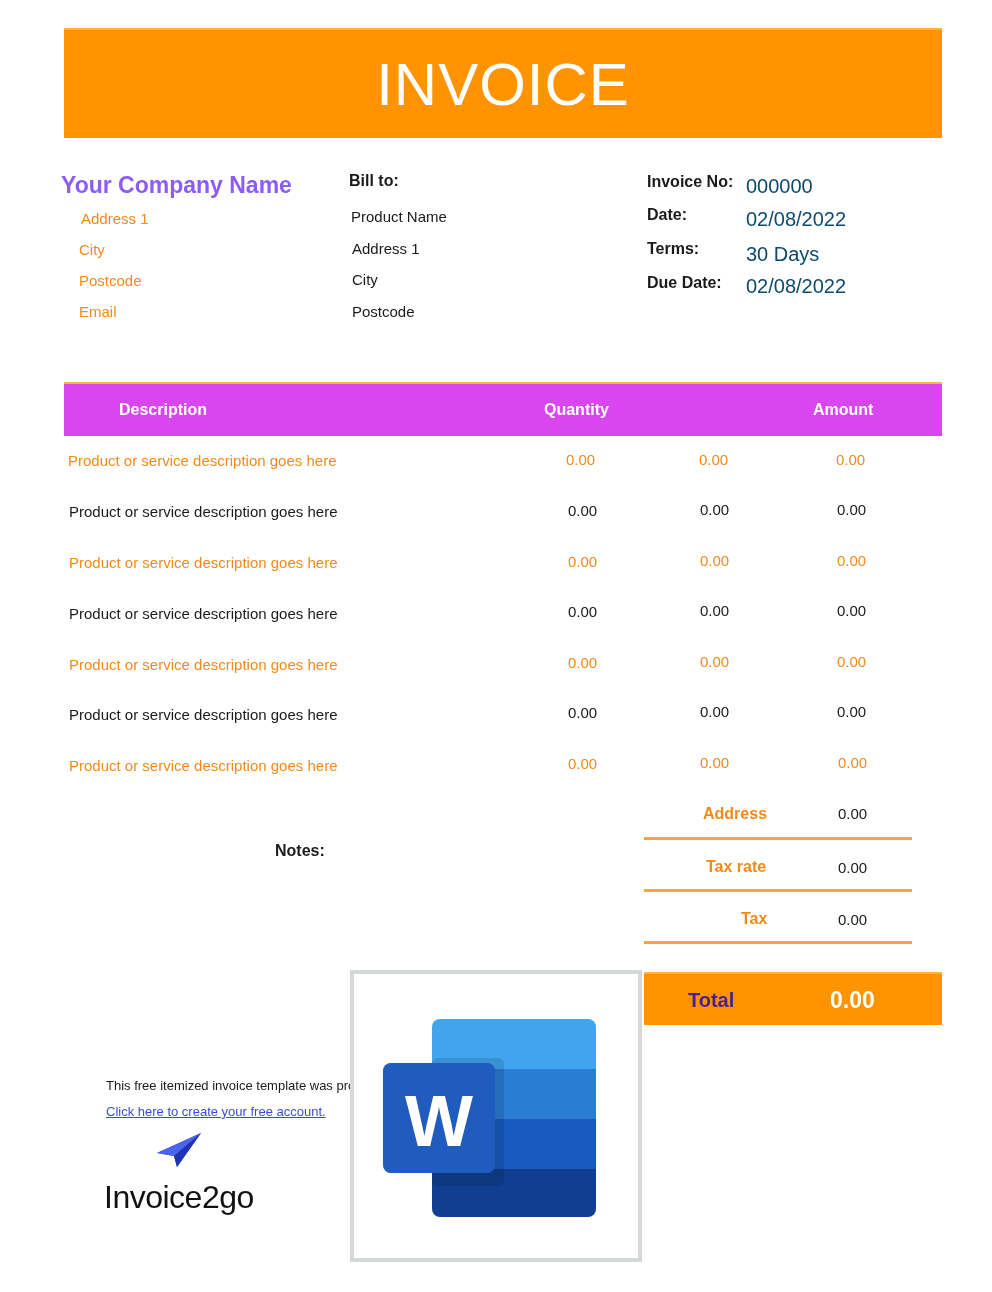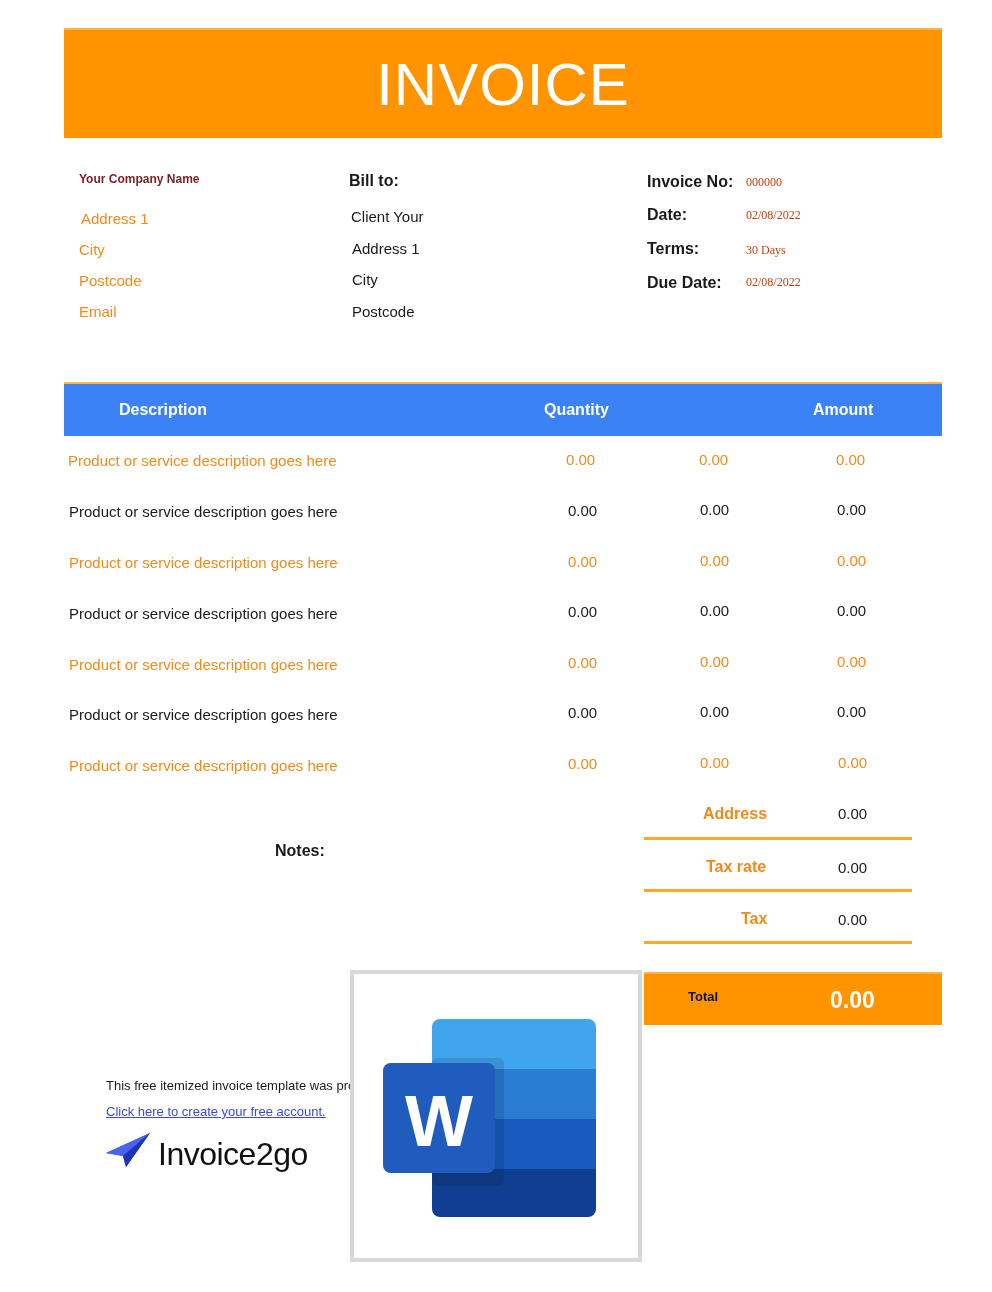--- a/index.html
+++ b/index.html
@@ -8,59 +8,59 @@
 
     .abs { position: absolute; }
 
     
     .banner {
       position: absolute; left: 64px; top: 28px; width: 878px; height: 110px;
       background: #ff9300; border-top: 2px solid #ffb347;
       display: flex; align-items: center; justify-content: center;
     }
     .banner-title { color: #ffffff; font-weight: normal; font-size: 60px; letter-spacing: 1px; }
-    .company-name { left: 79px; top: 172px; font-size: 12px; font-weight: bold; color: #7f1d1d; }
+    .company-name { left: 61px; top: 172px; font-size: 23px; font-weight: bold; color: #8b5cf6; }
     .company-line { font-size: 15px; color: #f28a1a; }
 
     .billto-label { left: 349px; top: 172px; font-size: 16px; font-weight: bold; color: #1a1a1a; }
     .billto-line { font-size: 15px; color: #1a1a1a; }
 
     .meta-label { font-size: 16px; font-weight: bold; color: #1a1a1a; }
-    .meta-value { font-size: 12px; color: #c2410c; font-family: Liberation Serif, serif; }
+    .meta-value { font-size: 20px; color: #0c4a6e; }
 
     
     .table-head {
       position: absolute; left: 64px; top: 382px; width: 878px; height: 54px;
-      background: #3b82f6; border-top: 2px solid #ffb347;
+      background: #d946ef; border-top: 2px solid #ffb347;
     }
     .th { position: absolute; top: 17px; color: #ffffff; font-weight: bold; font-size: 16px; }
 
     .row-desc { position: absolute; font-size: 15px; }
     .row-num { position: absolute; font-size: 15px; }
     .row-orange { color: #f28a1a; }
     .row-dark { color: #1a1a1a; }
 
     
     .tot-label { position: absolute; font-size: 16px; font-weight: bold; color: #f28a1a; }
     .tot-value { position: absolute; font-size: 15px; color: #1a1a1a; }
     .tot-line { position: absolute; left: 644px; width: 268px; height: 3px; background: #ffa530; }
 
     .total-bar {
       position: absolute; left: 644px; top: 972px; width: 298px; height: 53px;
       background: #ff9300; border-top: 2px solid #ffb347;
     }
-    .total-label { position: absolute; left: 44px; top: 15px; color: #0f172a; font-weight: bold; font-size: 13px; }
+    .total-label { position: absolute; left: 44px; top: 15px; color: #4c1d95; font-weight: bold; font-size: 20px; }
     .total-value { position: absolute; left: 186px; top: 13px; color: #fff; font-weight: bold; font-size: 23px; }
 
     .notes-label { left: 251px; top: 842px; font-size: 16px; font-weight: bold; color: #1a1a1a; margin-left: 24px; }
 
     
     .promo-text { left: 106px; top: 1078px; font-size: 13px; color: #1a1a1a; white-space: nowrap; width: 245px; overflow: hidden; }
     .promo-link { left: 106px; top: 1104px; font-size: 13px; color: #3b4bd8; text-decoration: underline; cursor: pointer; }
-    .brand { left: 104px; top: 1131px; display: flex; align-items: flex-end; gap: 6px; }
+    .brand { left: 104px; top: 1131px; display: flex; align-items: center; gap: 6px; flex-direction: column; }
     .brand-name { font-size: 32px; color: #111; letter-spacing: -0.5px; }
 
     
     .word-card {
       position: absolute; left: 350px; top: 970px; width: 292px; height: 292px;
       background: #ffffff; border: 4px solid #d4d8d9;
     }
   </style>
 </head>
 <body>
@@ -69,21 +69,21 @@
   <div class="banner-title">INVOICE</div>
 </div>
 
 <div class="abs company-name">Your Company Name</div>
 <div class="abs company-line" style="left:81px; top:210px;">Address 1</div>
 <div class="abs company-line" style="left:79px; top:241px;">City</div>
 <div class="abs company-line" style="left:79px; top:272px;">Postcode</div>
 <div class="abs company-line" style="left:79px; top:303px;">Email</div>
 
 <div class="abs billto-label">Bill to:</div>
-<div class="abs billto-line" style="left:351px; top:208px;">Client Your</div>
+<div class="abs billto-line" style="left:351px; top:208px;">Product Name</div>
 <div class="abs billto-line" style="left:352px; top:240px;">Address 1</div>
 <div class="abs billto-line" style="left:352px; top:271px;">City</div>
 <div class="abs billto-line" style="left:352px; top:303px;">Postcode</div>
 
 <div class="abs meta-label" style="left:647px; top:173px;">Invoice No:</div>
 <div class="abs meta-value" style="left:746px; top:175px;">000000</div>
 <div class="abs meta-label" style="left:647px; top:206px;">Date:</div>
 <div class="abs meta-value" style="left:746px; top:208px;">02/08/2022</div>
 <div class="abs meta-label" style="left:647px; top:240px;">Terms:</div>
 <div class="abs meta-value" style="left:746px; top:243px;">30 Days</div>

